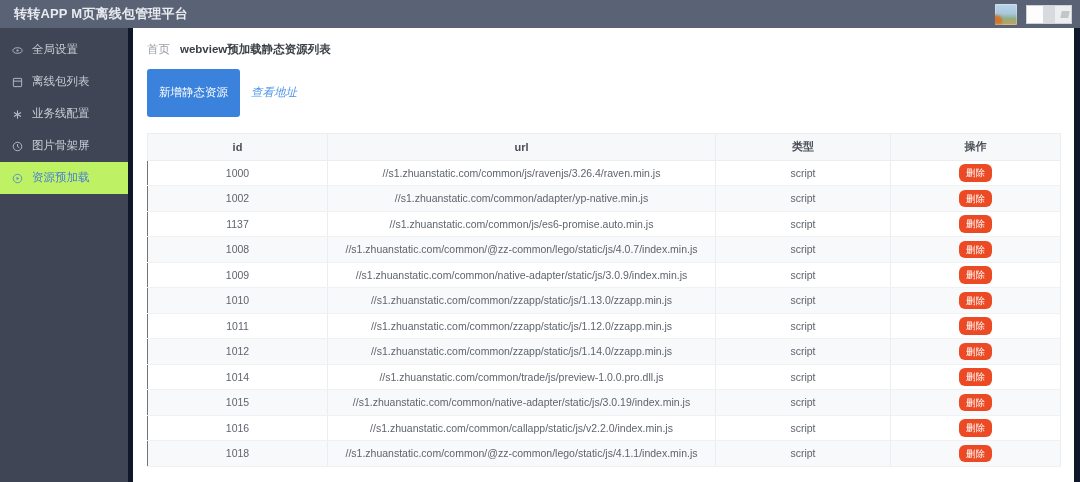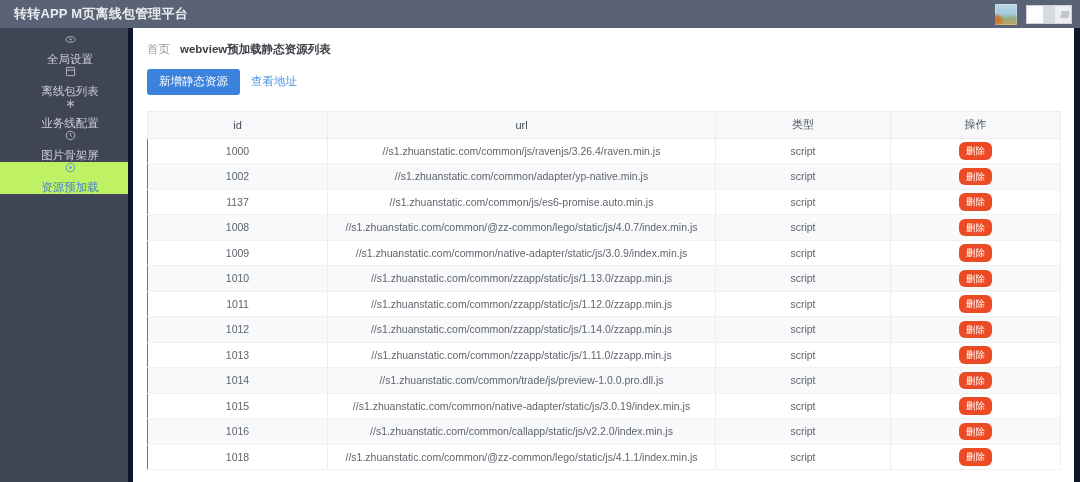--- a/index.html
+++ b/index.html
@@ -50,21 +50,21 @@
 
   
   .sidebar {
     position:absolute; top:28px; left:0; width:128px; height:454px;
     background:#3f4555;
     padding-top:6px;
   }
   .nav-item {
     height:32px; display:flex; align-items:center;
     padding-left:12px; gap:9px; cursor:pointer;
-    color:#c9cdd6; font-size:11.5px; white-space:nowrap;flex-direction:column;
+    color:#c9cdd6; font-size:11.5px; white-space:nowrap;
   }
   .nav-item.active { background:#bef264; color:#4a7fd4; }
   .nav-item .ico {
     width:11px; height:11px; flex:none;
     display:flex; align-items:center; justify-content:center;
     opacity:.85;
   }
   .nav-item .ico svg { display:block; }
   .nav-label { line-height:1; }
 
@@ -79,33 +79,33 @@
     background:#ffffff;
   }
   .breadcrumb {
     padding:14px 0 0 14px; font-size:11.5px; color:#9aa0a8;
     display:flex; align-items:center; gap:10px;
   }
   .bc-current { color:#3c4046; font-weight:700; }
   .btn-row { padding:12px 0 0 14px; display:flex; align-items:center; gap:9px; }
   .btn-primary {
     background:#3b82dd; color:#fff; border:none; border-radius:3px;
-    font-size:11.5px; padding:7px 12px; cursor:pointer;
+    font-size:11.5px; padding:18px 12px; cursor:pointer;
     font-family:inherit; line-height:1;
   }
   .btn-link {
     color:#4c94e8; font-size:11.5px; cursor:pointer;
-    background:none; border:none; font-family:inherit; padding:4px 2px;
+    background:none; border:none; font-family:inherit; padding:4px 2px;font-style:italic;
   }
 
   
   .table-wrap { margin:16px 14px 0 14px; }
   table { border-collapse:collapse; width:913px; table-layout:fixed; }
   th {
-    background:#f7f8fa; color:#4b5058; font-size:11px; font-weight:400;
+    background:#f7f8fa; color:#4b5058; font-size:11px; font-weight:700;
     height:27px; border:1px solid #ebedf0; text-align:center;
     padding:0;
   }
   td {
     height:25.5px; border-left:1px solid #737373; border-right:1px solid #ebedf0;
     border-bottom:1px solid #f0f1f3;
     font-size:10.5px; color:#5f646c; text-align:center; padding:0;
     white-space:nowrap; overflow:hidden; text-overflow:ellipsis;
   }
   tbody tr:nth-child(odd) td { background:#ffffff; }
@@ -262,26 +262,20 @@
                 <td>script</td>
                 <td><button class="btn-del">删除</button></td>
               </tr>
               <tr>
                 <td>1012</td>
                 <td>//s1.zhuanstatic.com/common/zzapp/static/js/1.14.0/zzapp.min.js</td>
                 <td>script</td>
                 <td><button class="btn-del">删除</button></td>
               </tr>
               <tr>
-                <td>1013</td>
-                <td>//s1.zhuanstatic.com/common/zzapp/static/js/1.11.0/zzapp.min.js</td>
-                <td>script</td>
-                <td><button class="btn-del">删除</button></td>
-              </tr>
-              <tr>
                 <td>1014</td>
                 <td>//s1.zhuanstatic.com/common/trade/js/preview-1.0.0.pro.dll.js</td>
                 <td>script</td>
                 <td><button class="btn-del">删除</button></td>
               </tr>
               <tr>
                 <td>1015</td>
                 <td>//s1.zhuanstatic.com/common/native-adapter/static/js/3.0.19/index.min.js</td>
                 <td>script</td>
                 <td><button class="btn-del">删除</button></td>

